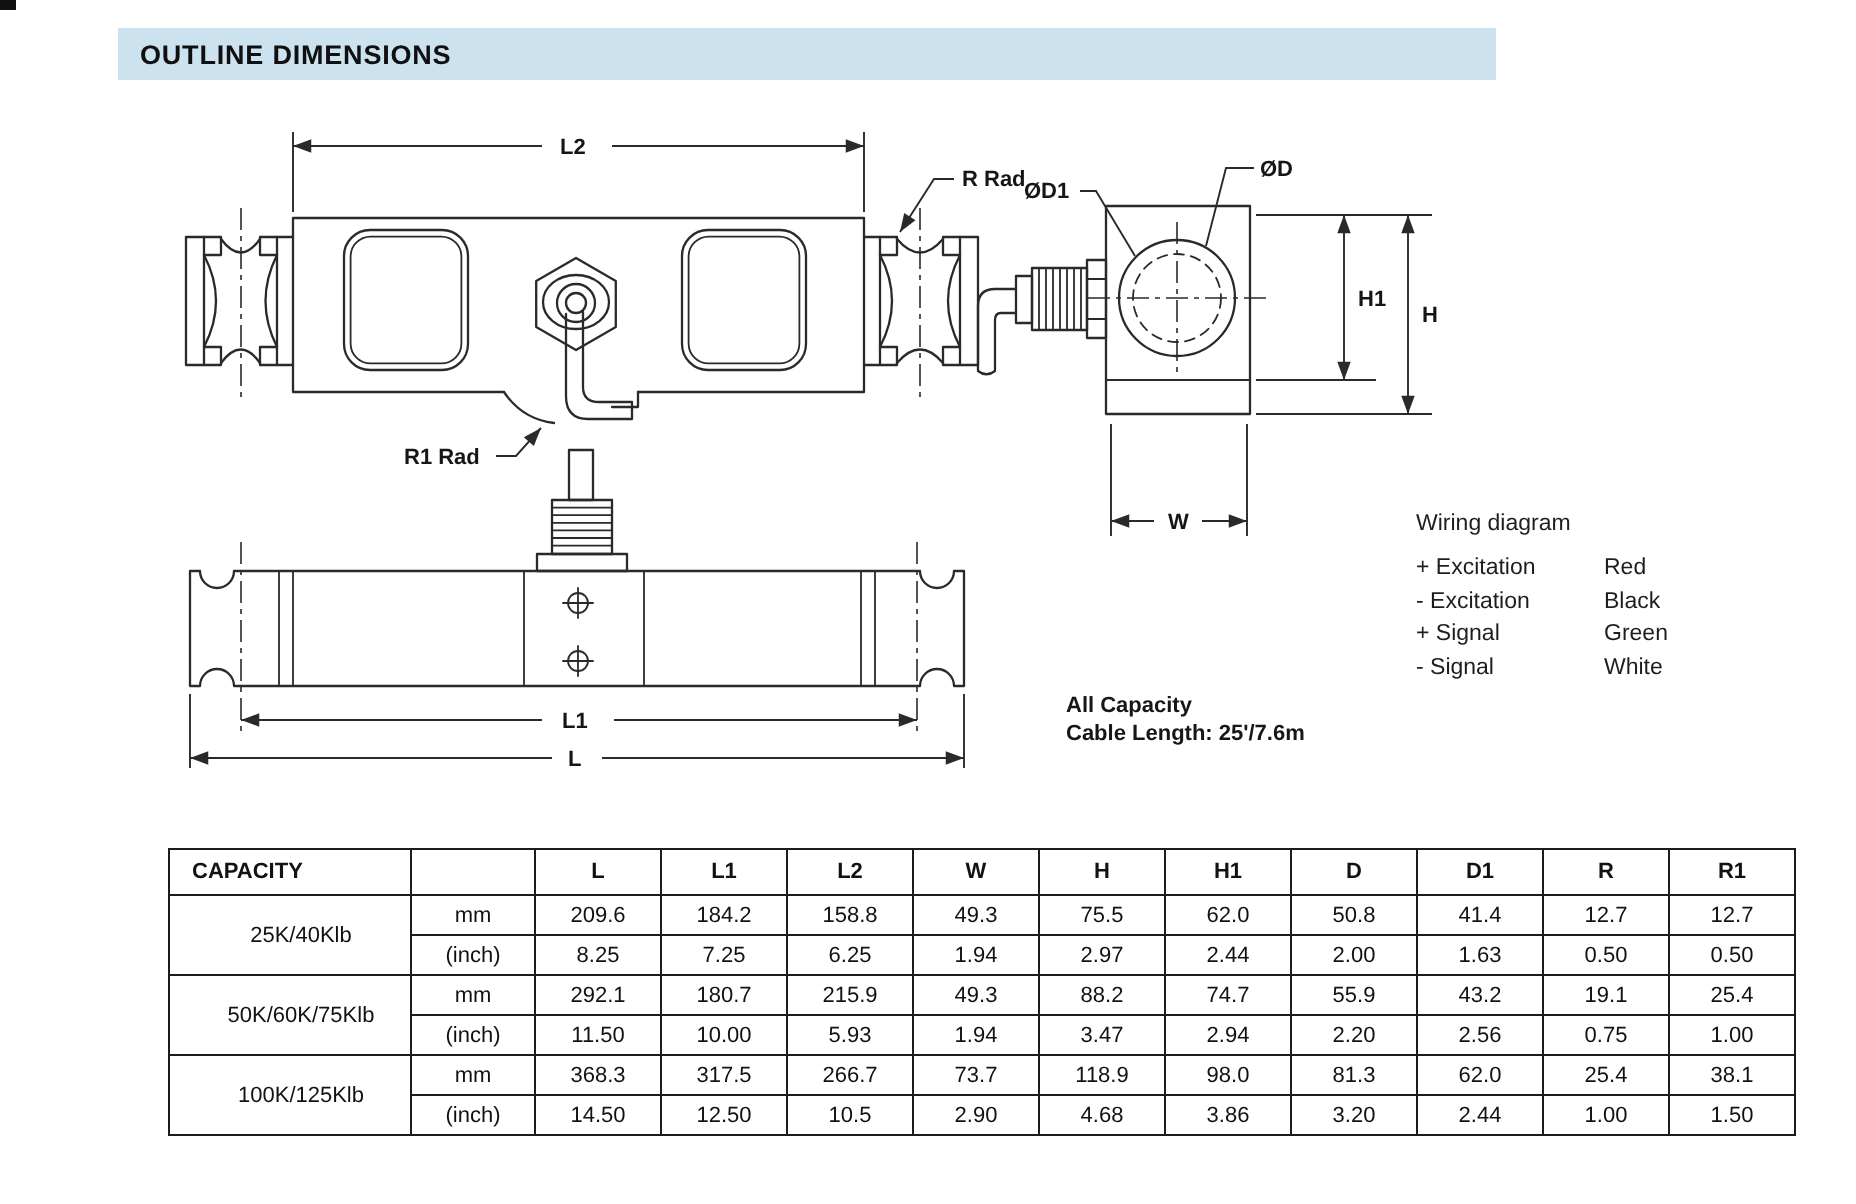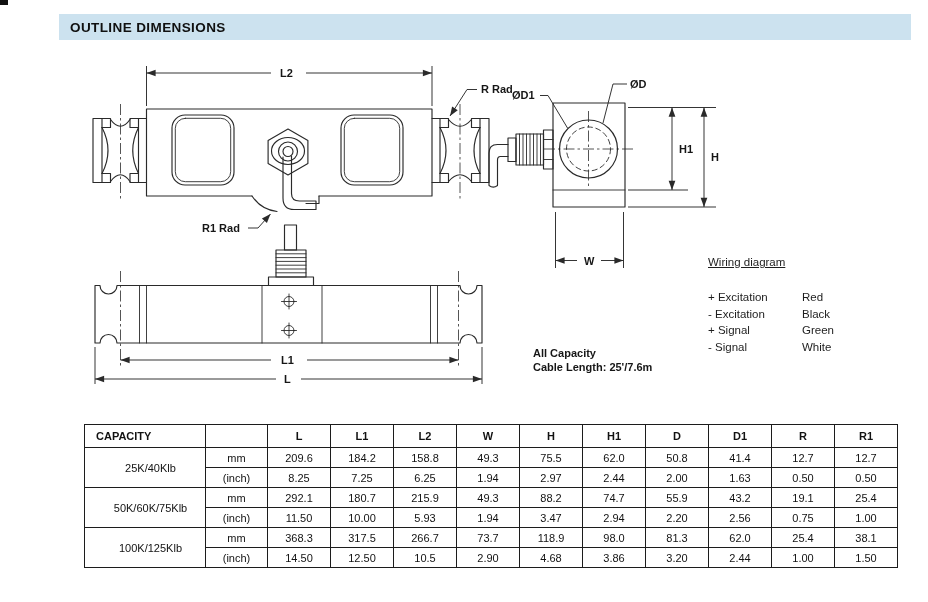--- a/index.html
+++ b/index.html
@@ -2,33 +2,33 @@
 <html><head>
 <meta charset="utf-8">
 <style>
   html,body{margin:0;padding:0;}
   body{
     width:928px;height:602px;position:relative;background:#ffffff;overflow:hidden;
     font-family:"Liberation Sans",sans-serif;color:#1b1b1b;
   }
   .corner-mark{position:absolute;left:0;top:0;width:8px;height:5px;background:#111;}
   .section-bar{
-    position:absolute;left:59px;top:14px;width:852px;height:26px;
+    position:absolute;left:59px;top:14px;width:689px;height:26px;
     display:flex;align-items:center;padding-left:11px;box-sizing:border-box;
   }
   .section-bar .title{font-size:13.5px;font-weight:bold;letter-spacing:.4px;color:#101010;}
   svg.drawing{position:absolute;left:0;top:40px;}
   .ol{fill:none;stroke:#2a2a2a;stroke-width:1.15;stroke-linejoin:round;stroke-linecap:round;}
   .thin{stroke-width:.9;}
   .dim{fill:none;stroke:#2a2a2a;stroke-width:.95;}
   .cl{fill:none;stroke:#2a2a2a;stroke-width:.8;stroke-dasharray:11 3 2.5 3;}
   .dsh{stroke-dasharray:5 3.5;}
   .lbl{font-family:"Liberation Sans",sans-serif;font-size:11px;font-weight:bold;fill:#161616;}
   .wiring{position:absolute;left:708px;top:255px;font-size:11.5px;color:#1e1e1e;}
-  .wiring-title{line-height:14px;margin-bottom:20px;text-decoration:underline;}
+  .wiring-title{line-height:14px;margin-bottom:7px;}
   .wiring-row{display:grid;grid-template-columns:94px auto;line-height:16.5px;}
   .cap-note{position:absolute;left:533px;top:347px;font-size:11px;font-weight:bold;line-height:13.5px;color:#161616;}
   table.dim-table{
     position:absolute;left:84px;top:424px;border-collapse:collapse;table-layout:fixed;
     font-size:11px;color:#121212;background:#fff;border:1.5px solid #1c1c1c;
   }
   .dim-table th,.dim-table td{border:1px solid #1c1c1c;text-align:center;padding:0;overflow:hidden;white-space:nowrap;}
   .dim-table th{height:22px;font-weight:bold;}
   .dim-table td{height:19px;font-weight:normal;}
   .dim-table th.cap-head{text-align:left;padding-left:11px;border-radius:10px;}

